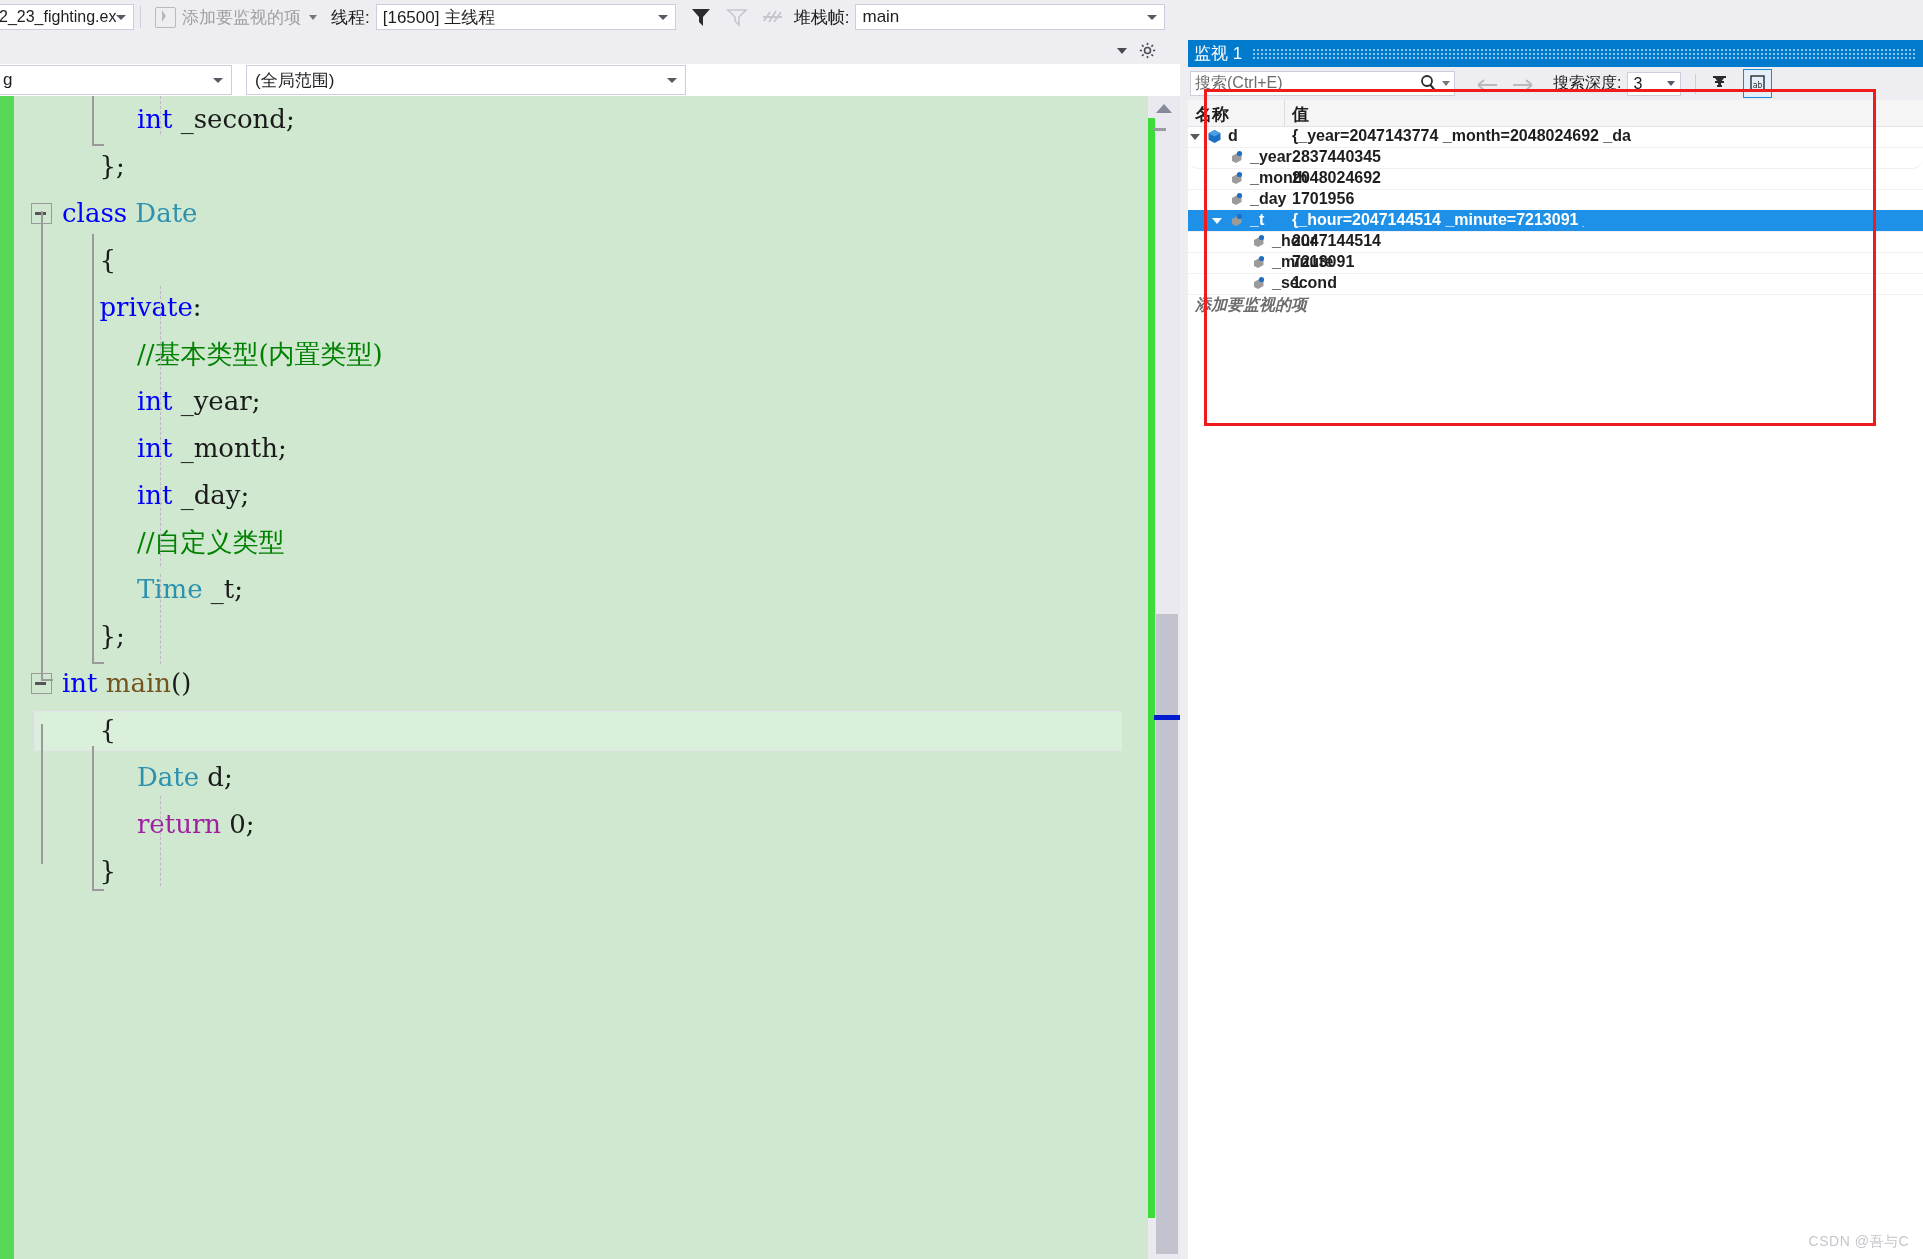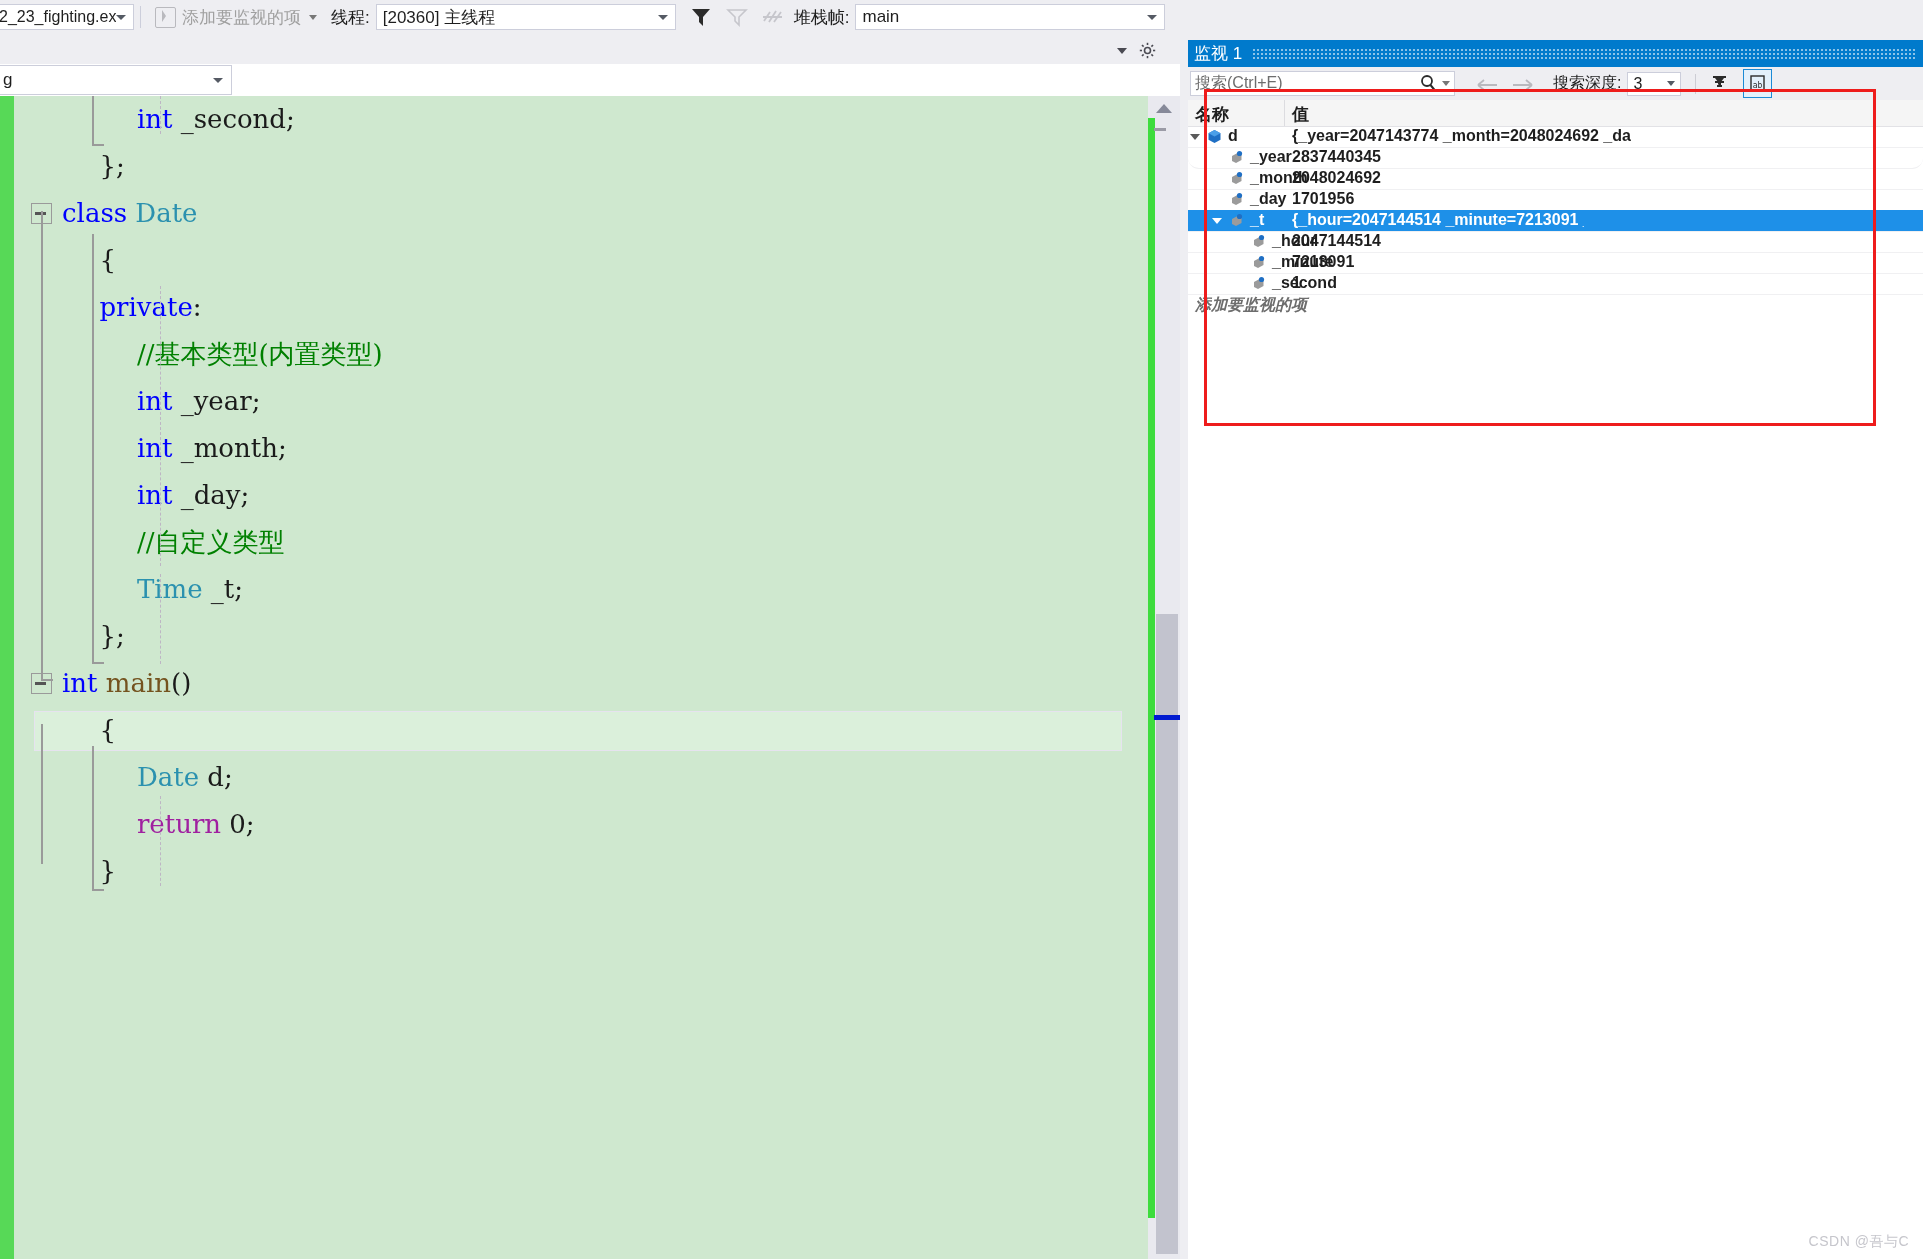--- a/index.html
+++ b/index.html
@@ -266,21 +266,21 @@
 
     <div class="lifecycle">
       <span class="lc-icon"></span>
       <span>添加要监视的项</span>
       <span class="small-caret"></span>
     </div>
 
     <span class="tb-label">线程:</span>
 
     <div class="combo" id="thread-combo">
-      <span class="txt">[20360] 主线程</span>
+      <span class="txt">[16500] 主线程</span>
       <span class="caret"></span>
     </div>
 
     <div class="filter-icons">
       <span class="ficon ficon-1">
         <svg width="22" height="20" viewBox="0 0 22 20">
             <path d="M2 2 L20 2 L13 10 L13 19 L9 15 L9 10 Z"></path>
           </svg>
       </span>
       <span class="ficon ficon-2">
@@ -327,20 +327,24 @@
         </svg>
       </span>
     </div>
   </div>
 
   <div class="navbar">
     <div class="navcombo" id="nav-file">
       <span>g</span>
       <span class="caret"></span>
     </div>
+    <div class="navcombo" id="nav-scope">
+      <span>(全局范围)</span>
+      <span class="caret"></span>
+    </div>
   </div>
 
   <div class="split-btn">
     <span class="arrow-u"></span>
     <span class="bar"></span>
     <span class="arrow-d"></span>
   </div>
 
   <div class="editor">
     <div class="chg-strip"></div>

